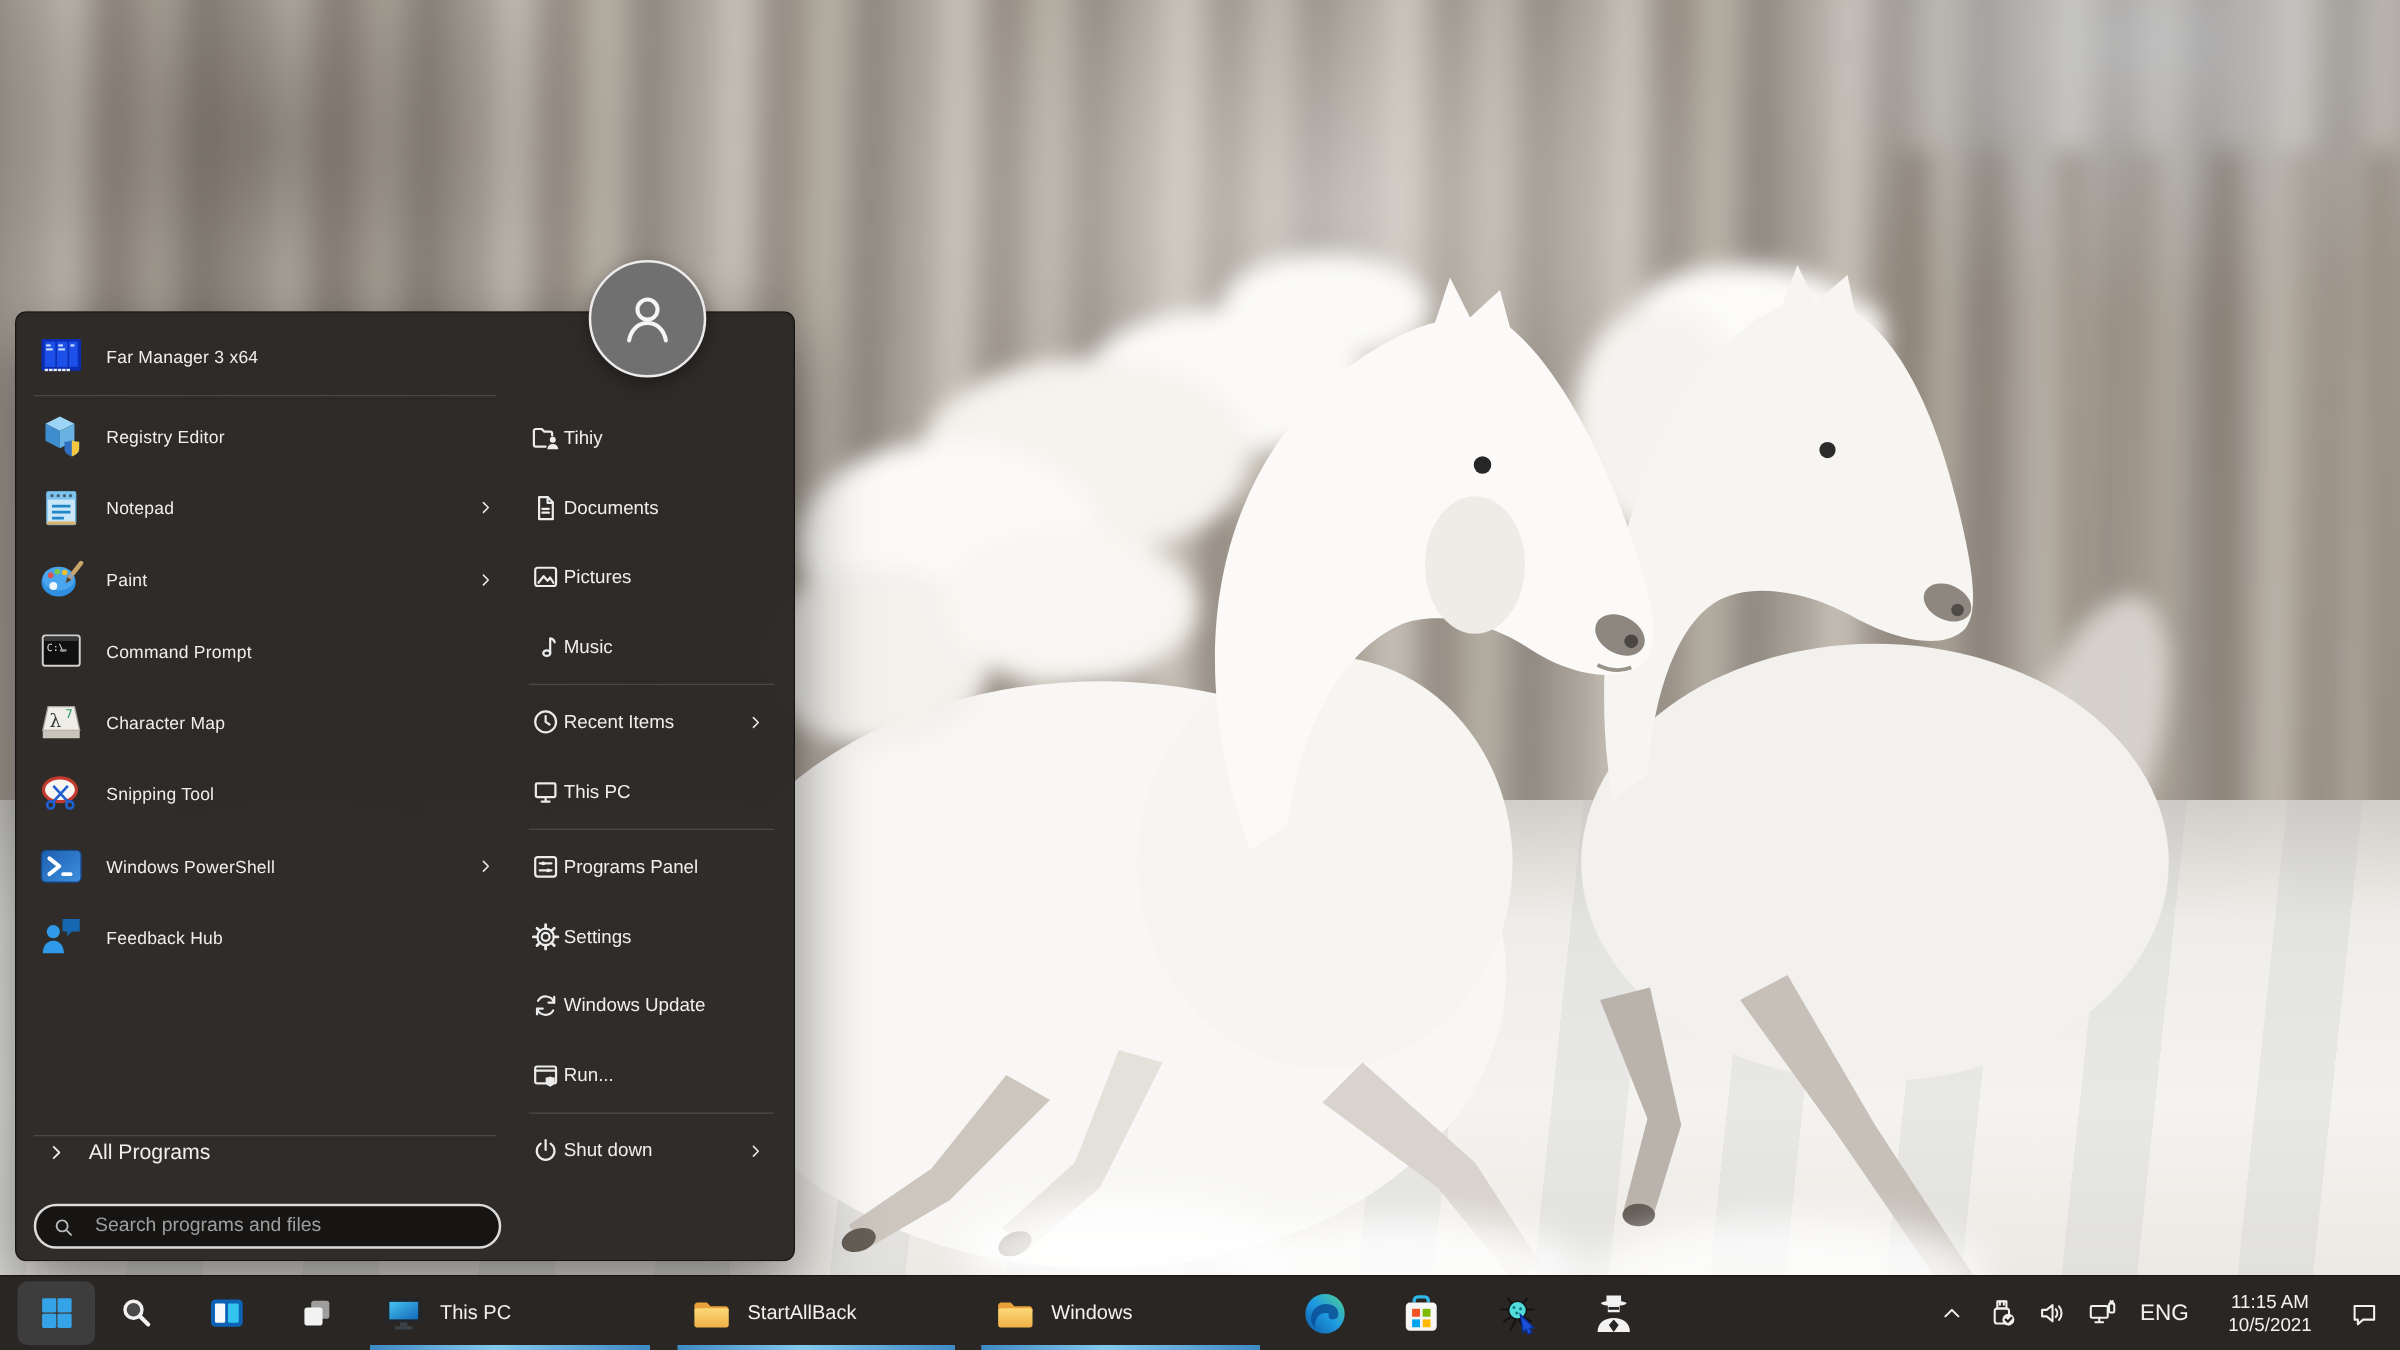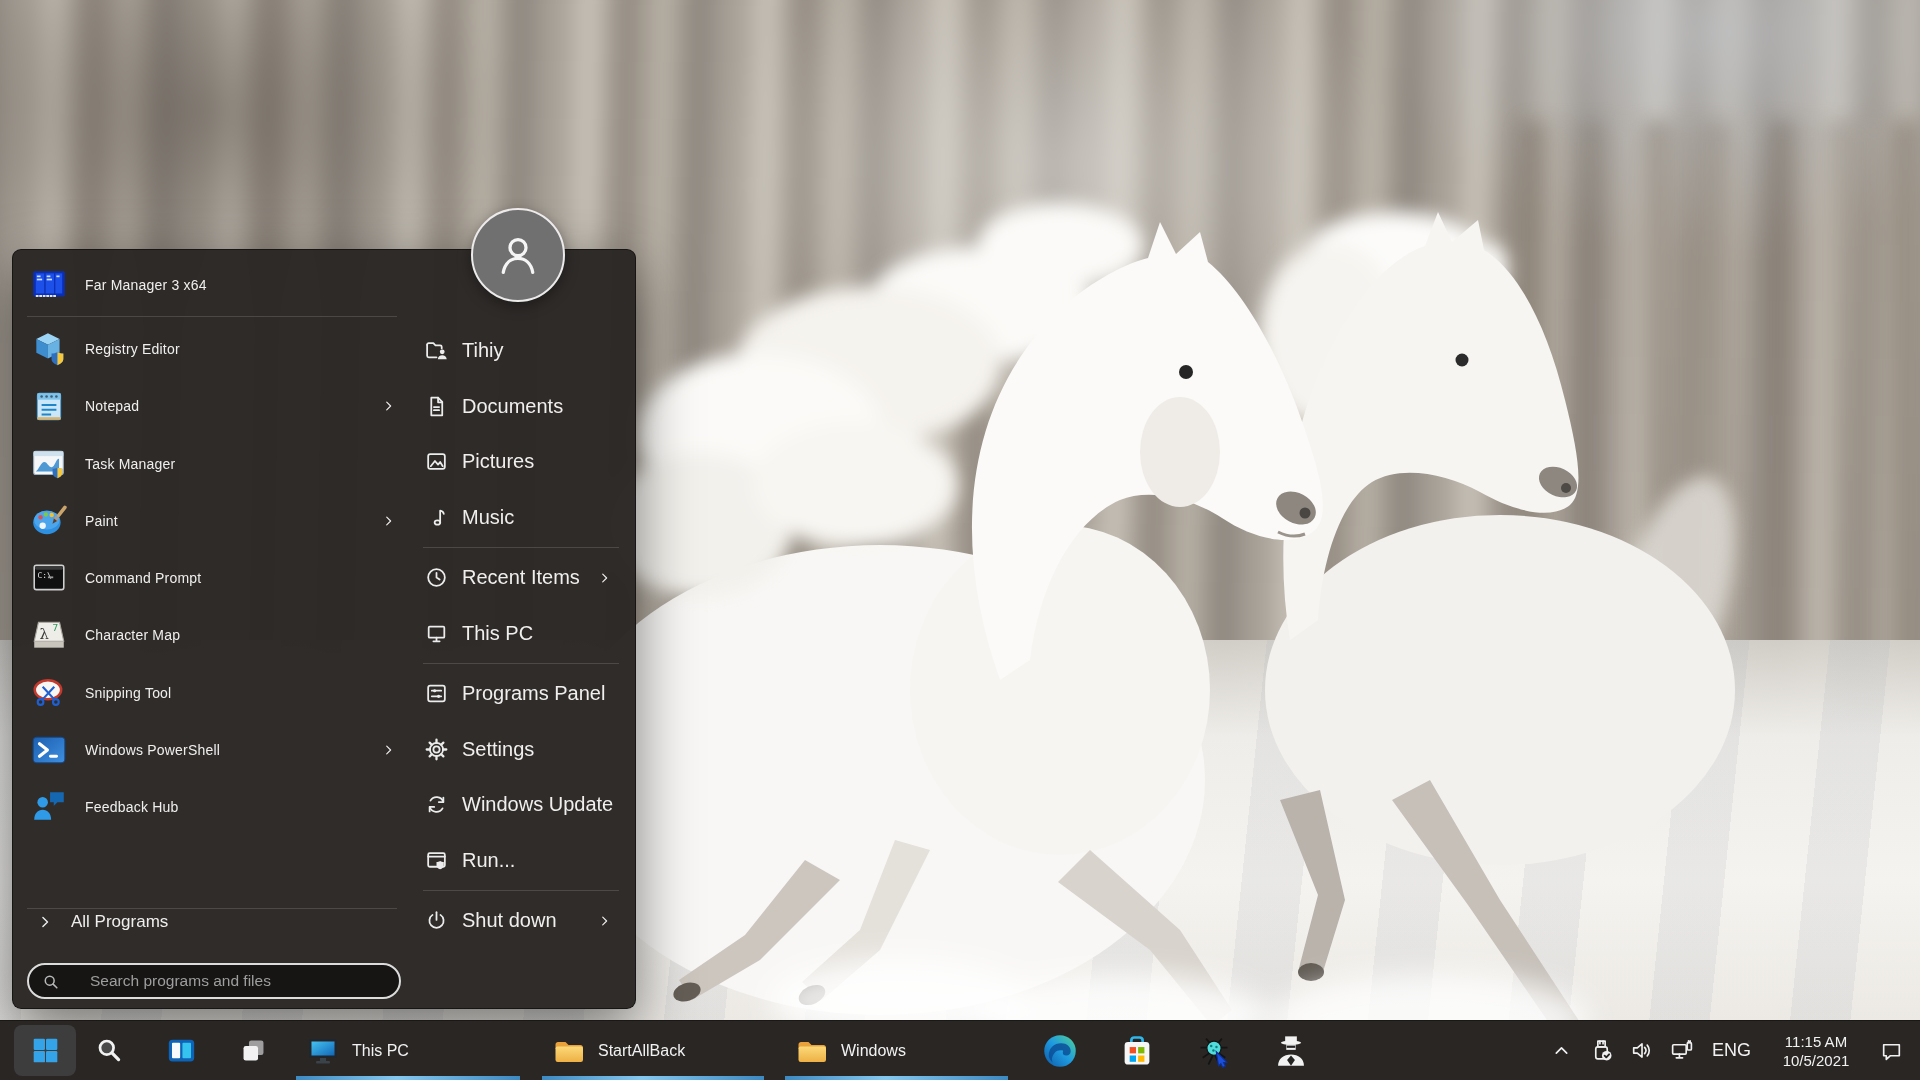--- a/index.html
+++ b/index.html
@@ -34,32 +34,32 @@
   .mi .ic{width:40px;height:40px;display:flex;align-items:center;justify-content:center;flex:none}
   .mi .ic svg{width:38px;height:38px}
   .mi .lbl{margin-left:16px;font-size:14px;color:#f0efee;letter-spacing:.2px;white-space:nowrap}
   .mi .chev{position:absolute;right:10px;top:50%;transform:translateY(-50%);width:17px;height:17px}
   .chev svg{width:17px;height:17px}
   .sep-l{height:1px;background:rgba(255,255,255,.14);margin:3px 10px 3px 6px}
   .col-right{position:absolute;left:396px;top:73px;width:218px;display:flex;flex-direction:column}
   .mr{height:55.5px;display:flex;align-items:center;position:relative;padding:0 8px 0 14px}
   .mr .ic{width:26px;height:26px;display:flex;align-items:center;justify-content:center;flex:none}
   .mr .ic svg{width:25px;height:25px}
-  .mr .lbl{margin-left:13px;font-size:20px;color:#f0efee;white-space:nowrap}
+  .mr .lbl{margin-left:2px;font-size:15px;color:#f0efee;white-space:nowrap}
   .mr .chev{position:absolute;right:14px;top:50%;transform:translateY(-50%);width:17px;height:17px}
   .sep-r{height:1px;background:rgba(255,255,255,.14);margin:2px 8px 2px 14px}
   .menu-footer{position:absolute;left:8px;top:655px;width:386px}
   .ap-row{height:44px;display:flex;align-items:flex-start;padding-left:14px;border-radius:6px}
   .ap-row .apchev{width:20px;height:20px;margin-right:16px}
   .ap-row .lbl{font-size:17px;color:#f0efee}
   .searchbox{margin:7px 6px 0 6px;height:32px;border:2px solid #dcdcdc;border-radius:18px;
     background:#161514;display:flex;align-items:center;padding:0 12px}
   .searchbox svg{width:19px;height:19px;flex:none}
   .searchbox input{background:transparent;border:0;outline:0;color:#cfcfcf;font-size:15.5px;
-    width:100%;margin-left:28px;font-family:"Liberation Sans",sans-serif}
+    width:100%;margin-left:14px;font-family:"Liberation Sans",sans-serif}
   .searchbox input::placeholder{color:#9e9e9e}
   .avatar{position:absolute;left:471px;top:208px;width:94px;height:94px;border-radius:50%;
     background:#707070;border:2px solid #eceaea;z-index:6;box-sizing:border-box;
     display:flex;align-items:center;justify-content:center;box-shadow:0 4px 14px rgba(0,0,0,.35)}
   .avatar svg{width:52px;height:52px}
 
   
   .taskbar{position:absolute;left:0;right:0;bottom:0;height:59px;background:#292624;
     border-top:1px solid rgba(0,0,0,.35);z-index:10}
   .start{position:absolute;left:14px;top:4px;width:62px;height:51px;background:#3d3d3d;
@@ -216,33 +216,20 @@
           </svg>
         </span>
         <span class="lbl">Notepad</span>
         <span class="chev"><svg viewBox="0 0 24 24" stroke="#ececec" fill="none" stroke-width="1.7" stroke-linecap="round" stroke-linejoin="round">
             <path d="M9.5 6.5l5.5 5.5-5.5 5.5"></path>
           </svg></span>
       </div>
       <div class="mi">
         <span class="ic">
           <svg viewBox="0 0 36 36">
-            <rect x="3.5" y="6" width="28" height="22" rx="2" fill="#f4f6f8" stroke="#9fb4c4"></rect>
-            <rect x="3.5" y="6" width="28" height="4.5" fill="#cfe0ef"></rect>
-            <path d="M5.5 25c3-2 5-9 8-9s4 5 7 5 4-8 7-8v12z" fill="#3f8fd0" opacity=".92"></path>
-            <path d="M26 21.5c1.7.8 3 1 4.6 1v4c0 2.5-1.9 3.9-4.6 5-2.7-1.1-4.6-2.5-4.6-5v-4c1.6 0 2.9-.2 4.6-1z" fill="#2f6fc0"></path>
-            <path d="M26 21.5l4.6 1v4c0 2.5-1.9 3.9-4.6 5z" fill="#f5c73f"></path>
-          </svg>
-        </span>
-        <span class="lbl">Task Manager</span>
-
-      </div>
-      <div class="mi">
-        <span class="ic">
-          <svg viewBox="0 0 36 36">
             <ellipse cx="16" cy="19.5" rx="13" ry="11" fill="#2f8fe0"></ellipse>
             <ellipse cx="16" cy="17" rx="12" ry="9" fill="#4aa5ec"></ellipse>
             <circle cx="12" cy="22.5" r="3" fill="#eef6fc"></circle>
             <circle cx="10" cy="14.5" r="2.1" fill="#e04f4f"></circle>
             <circle cx="15" cy="11.8" r="2.1" fill="#7bc94d"></circle>
             <circle cx="20.6" cy="12.3" r="2.1" fill="#f0c030"></circle>
             <circle cx="24.6" cy="16" r="2.1" fill="#e87820"></circle>
             <g transform="rotate(38 26 14)">
               <rect x="24.4" y="1" width="3.4" height="13" rx="1.6" fill="#caa56b"></rect>
               <rect x="24.2" y="14" width="3.8" height="3.4" fill="#9aa0a6"></rect>

